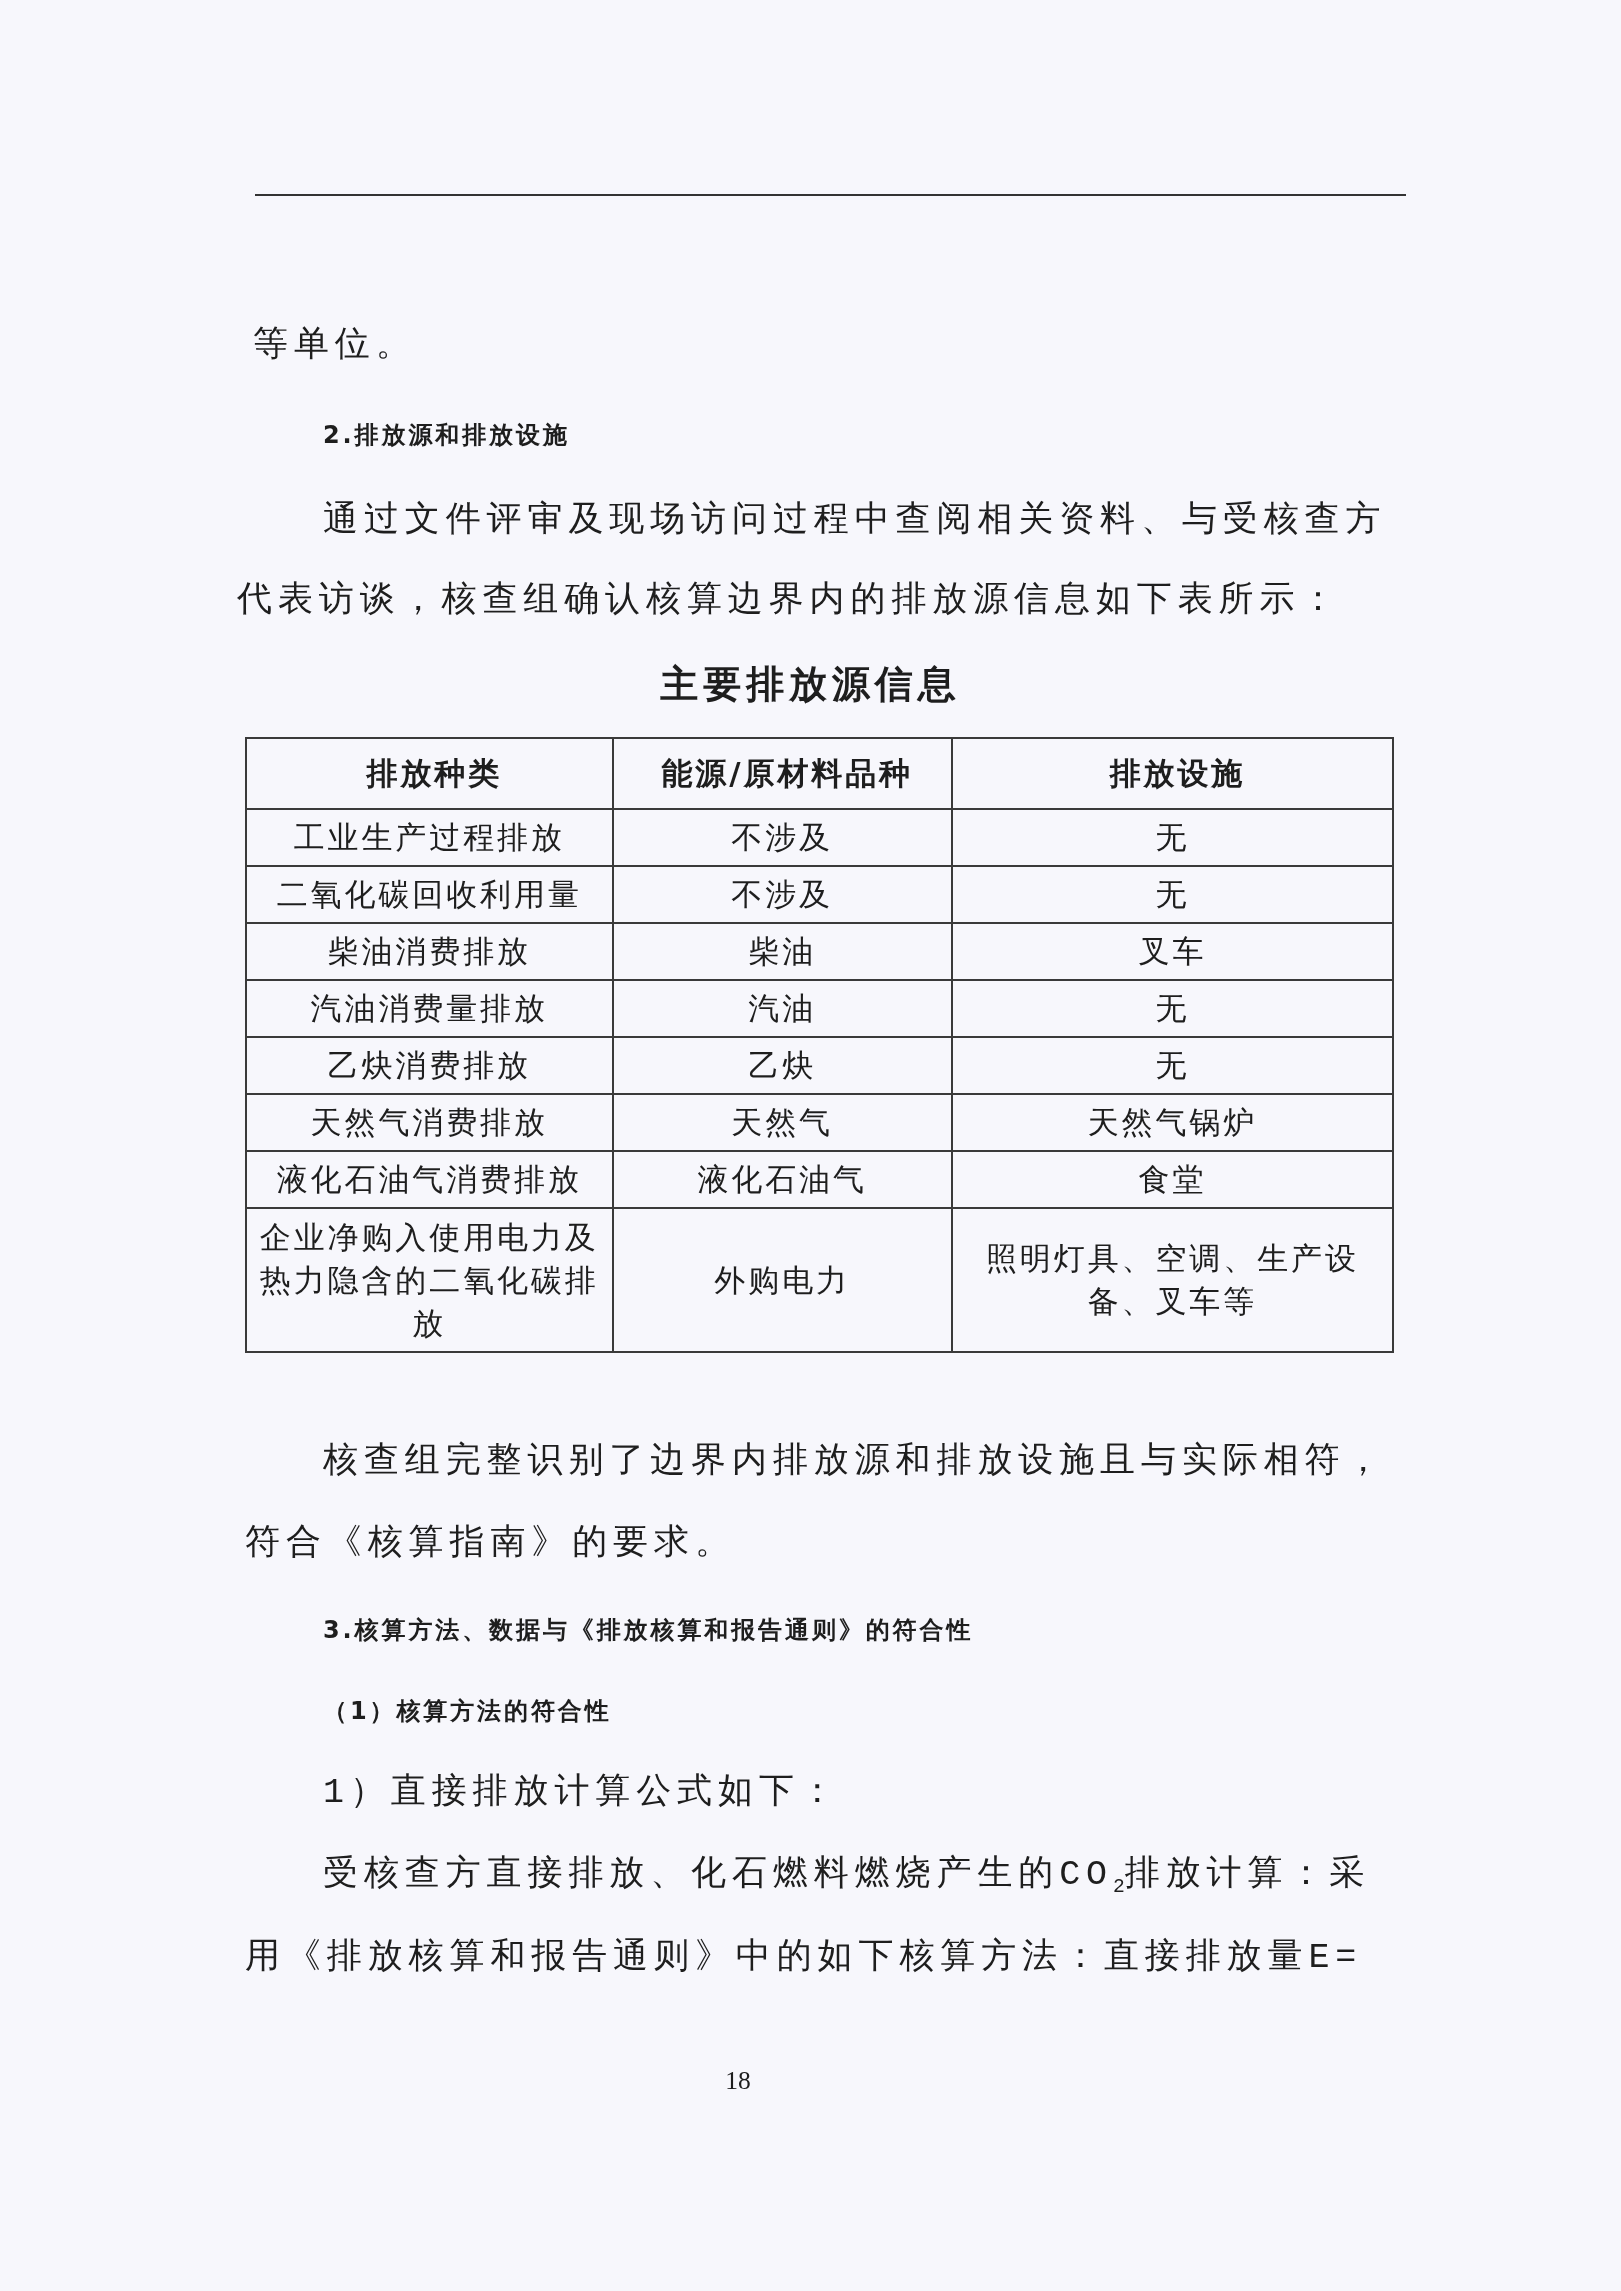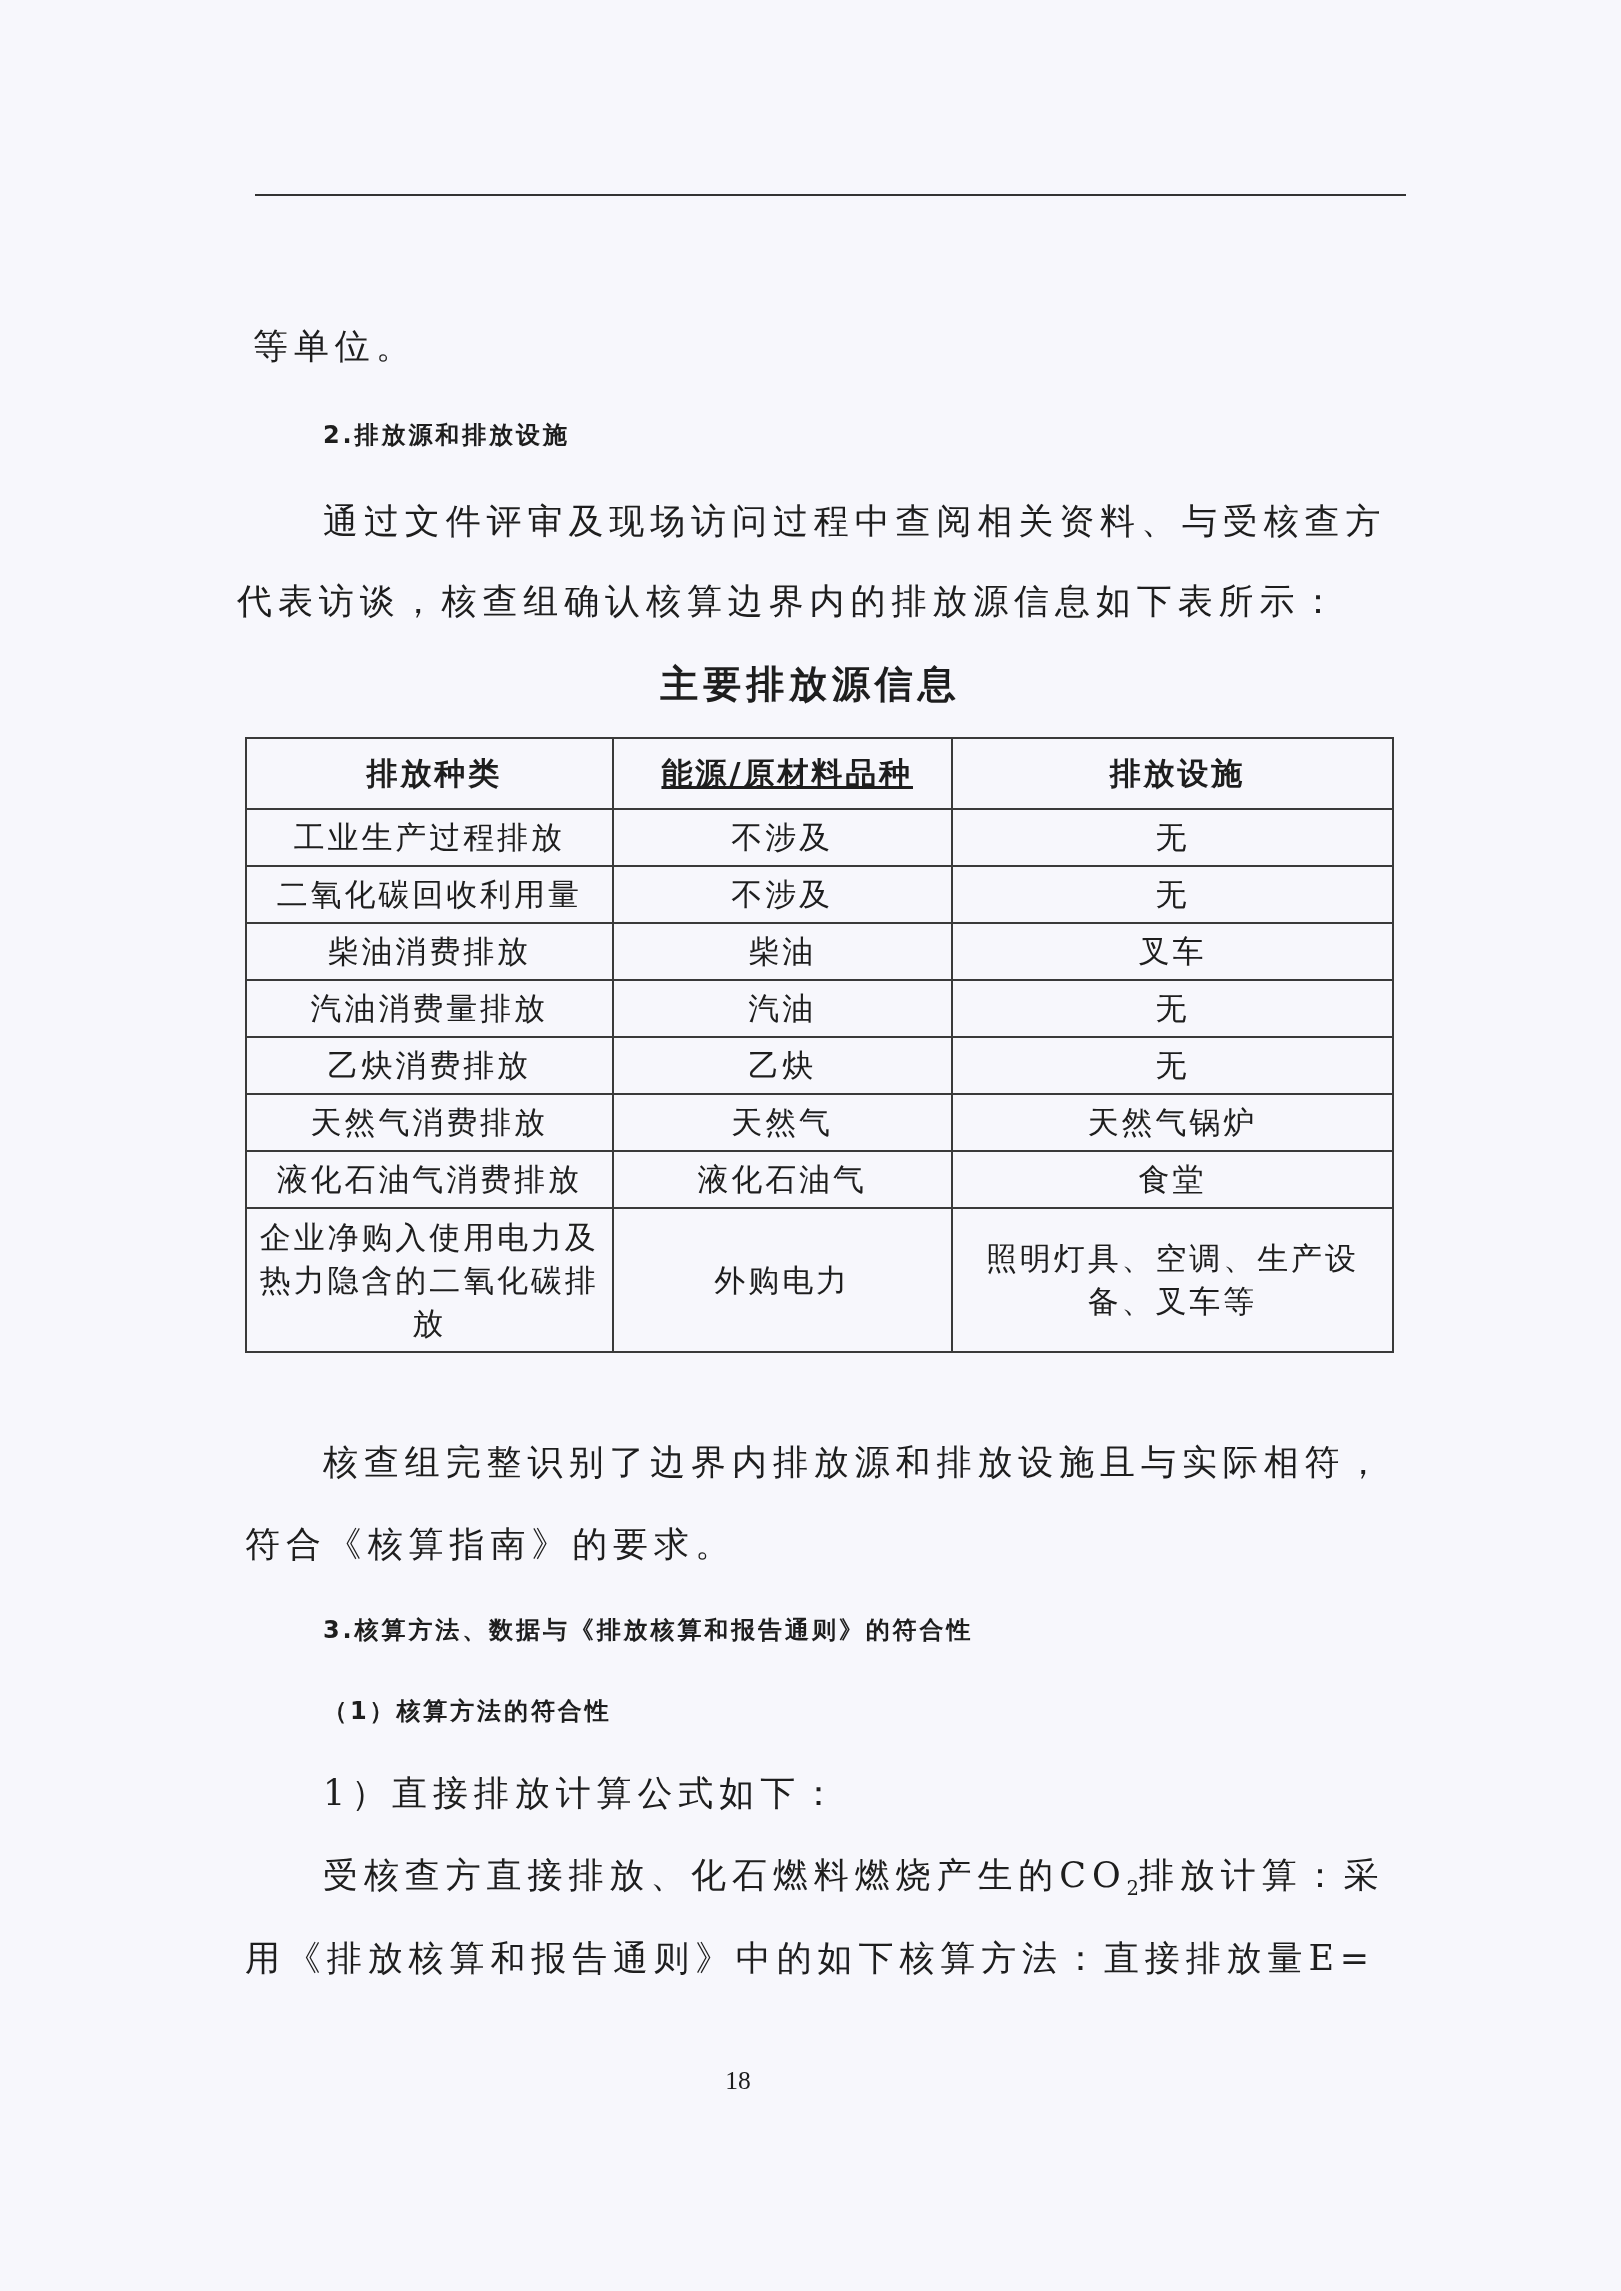--- a/index.html
+++ b/index.html
@@ -3,29 +3,29 @@
 <meta charset="utf-8">
 <style>
   html, body { margin:0; padding:0; }
   body {
     width:1621px; height:2292px; position:relative; overflow:hidden;
     background:#f7f7fc;
     font-family:"DejaVu Serif", "Liberation Serif", serif;
     color:#1e1e1e;
   }
   .rule { position:absolute; left:255px; top:194px; width:1151px; height:0; border-top:2px solid #333; }
-  .p { position:absolute; font-size:35px; letter-spacing:5.9px; white-space:nowrap; line-height:47px; }
+  .p { position:absolute; font-size:35px; letter-spacing:5.9px; white-space:nowrap; line-height:47px;font-family:Liberation Mono, monospace; }
   .h { position:absolute; font-size:24px; font-weight:bold; font-family:"DejaVu Sans","Liberation Sans",sans-serif; letter-spacing:2.9px; white-space:nowrap; line-height:47px; }
   .caption { position:absolute; left:0; width:1621px; top:659px; text-align:center; font-size:38px; font-weight:bold; font-family:"DejaVu Sans","Liberation Sans",sans-serif; letter-spacing:4.9px; }
   table.src { position:absolute; left:245px; top:737px; width:1149px; border-collapse:collapse; }
   table.src th, table.src td { border:2px solid #3a3a3a; text-align:center; vertical-align:middle; font-size:31px; letter-spacing:2.9px; padding:0 5.9px; line-height:43px; }
   table.src th { font-weight:bold; font-family:"DejaVu Sans","Liberation Sans",sans-serif; height:69px;padding-left:16px; }
   table.src td { height:55px; font-weight:normal; }
   table.src tr.tall td { height:142px; }
-  .c1 { width:363px; } .c2 { width:333px;text-decoration:underline; } .c3 { width:441px; }
+  .c1 { width:363px; } .c2 { width:333px; } .c3 { width:441px; }
   .pageno { position:absolute; left:0; width:1476px; top:2066px; text-align:center; font-size:25.5px; font-family:"Liberation Serif",serif; }
   sub { font-size:19.6px; letter-spacing:0; }
 </style>
 </head>
 <body>
 
 <div class="rule"></div>
 
 <div class="p" style="left:253px; top:323px;">等单位。</div>
 

